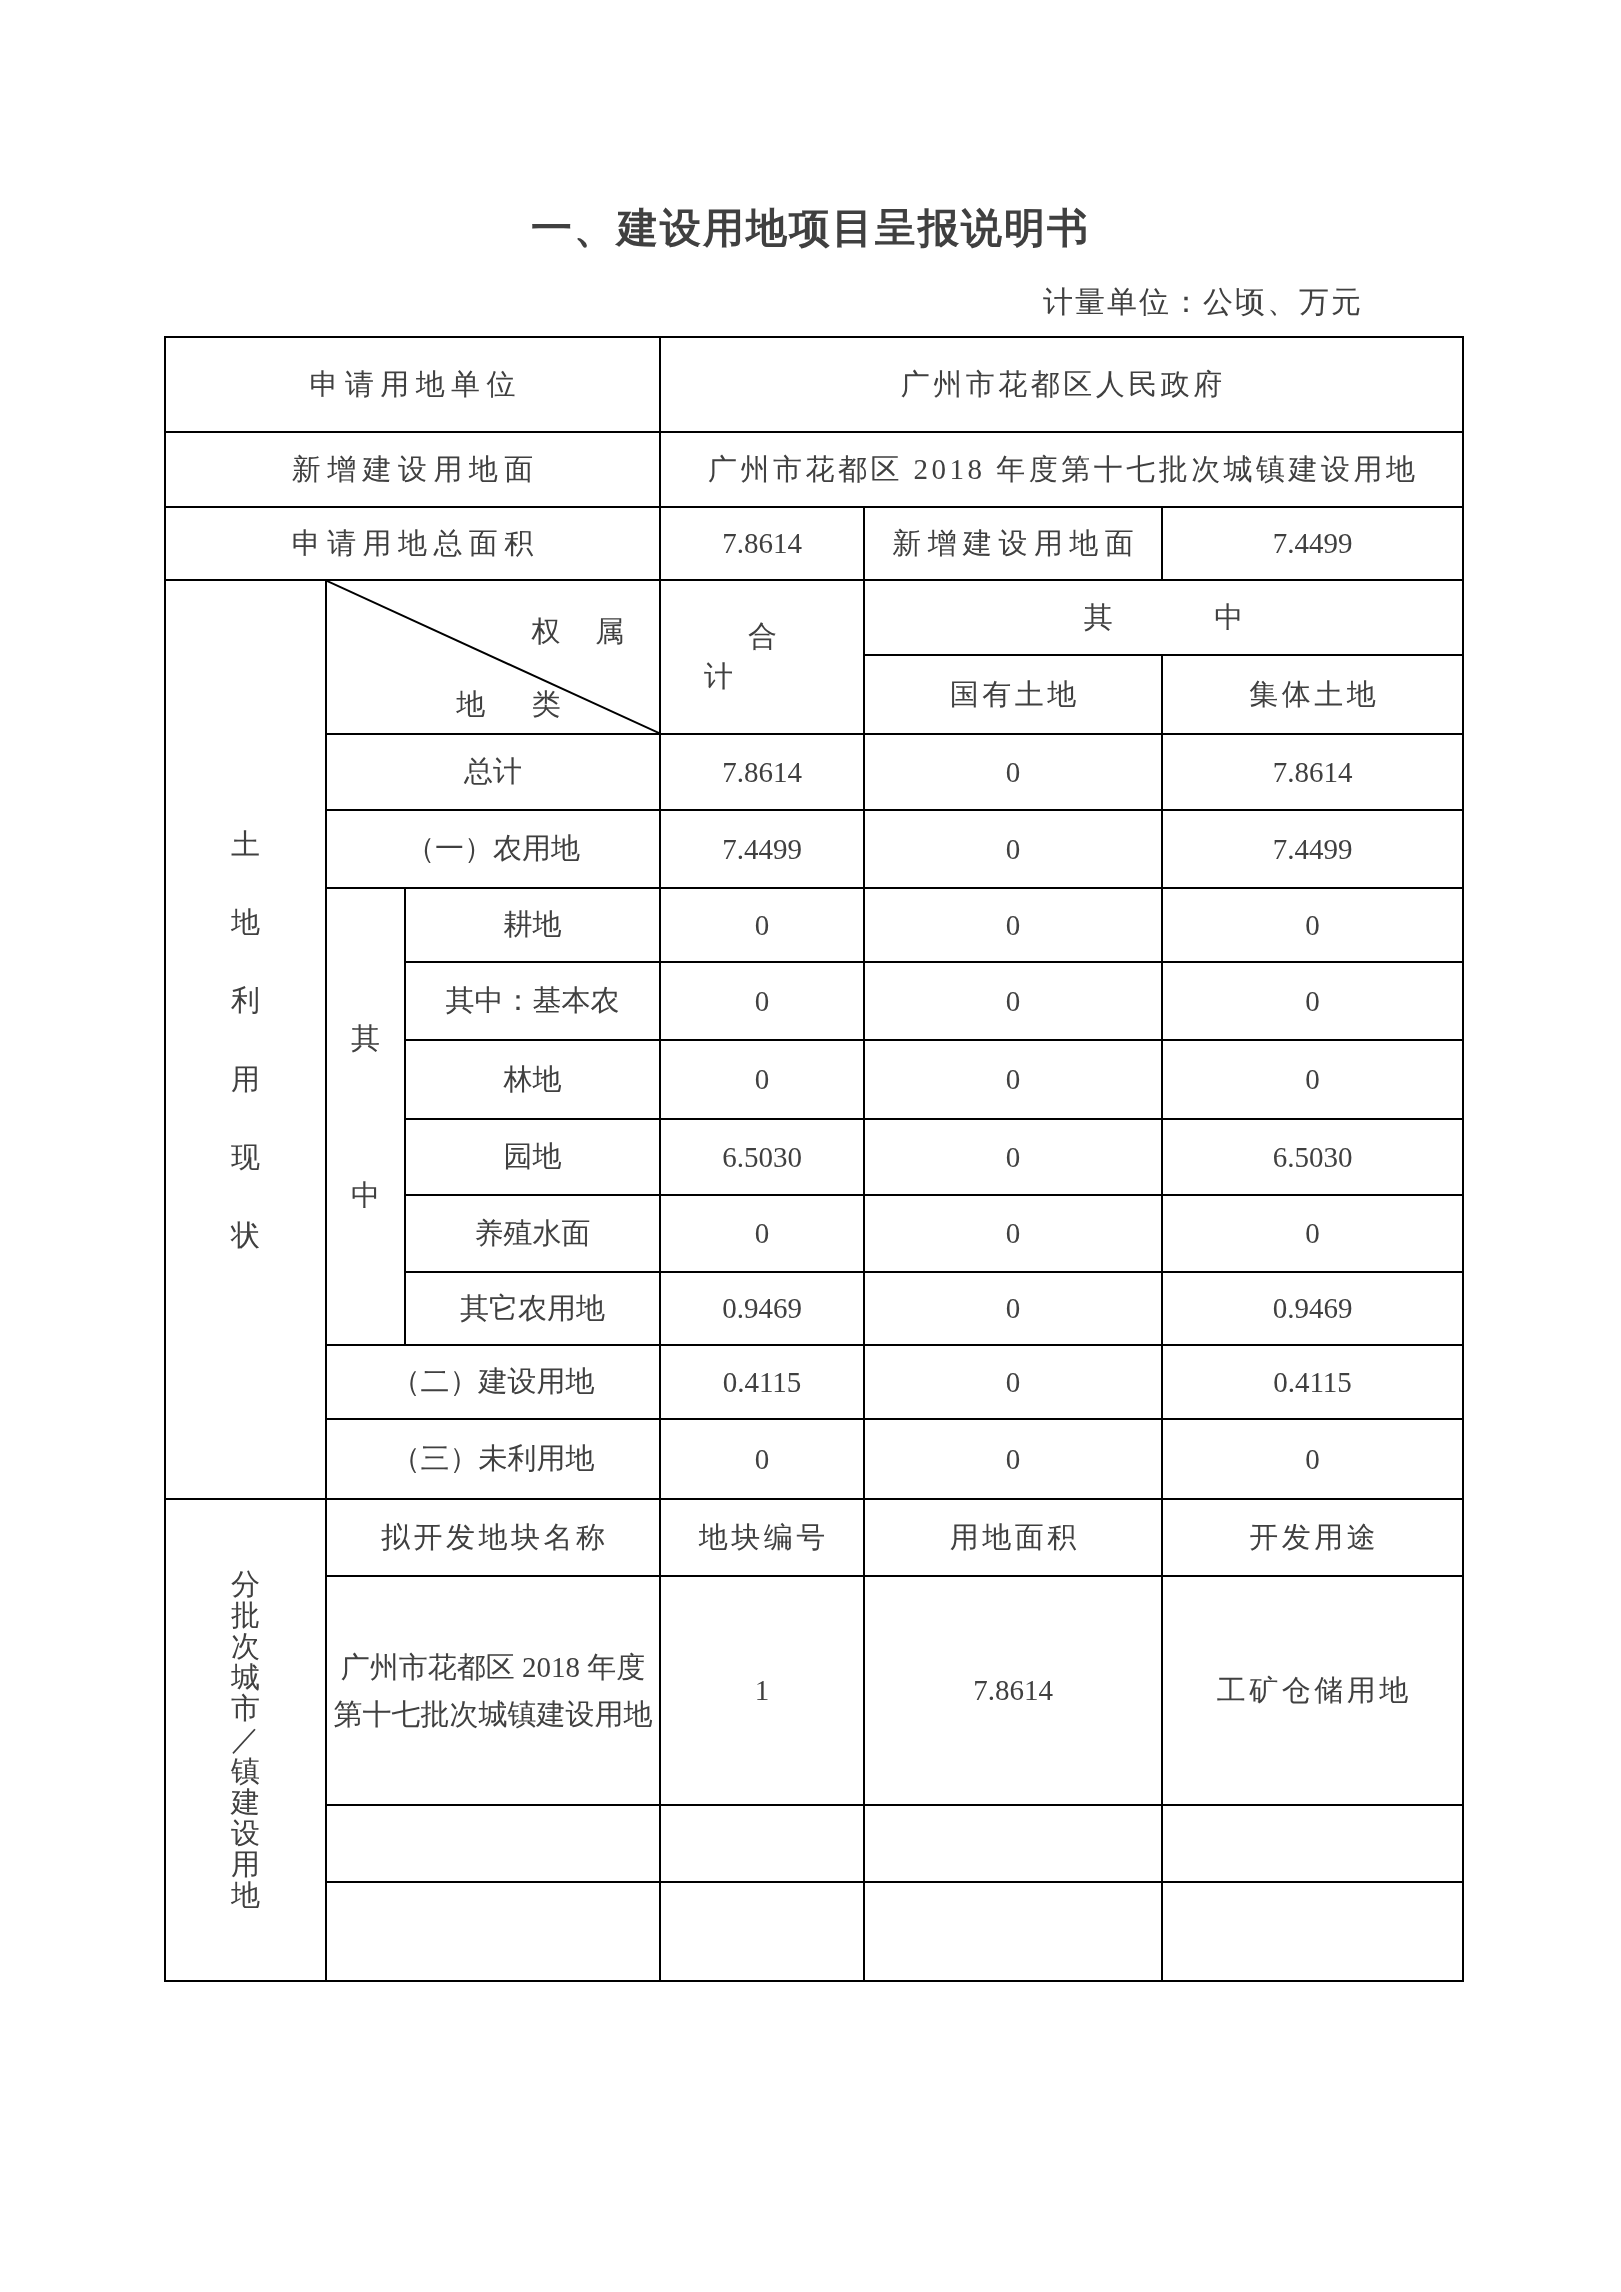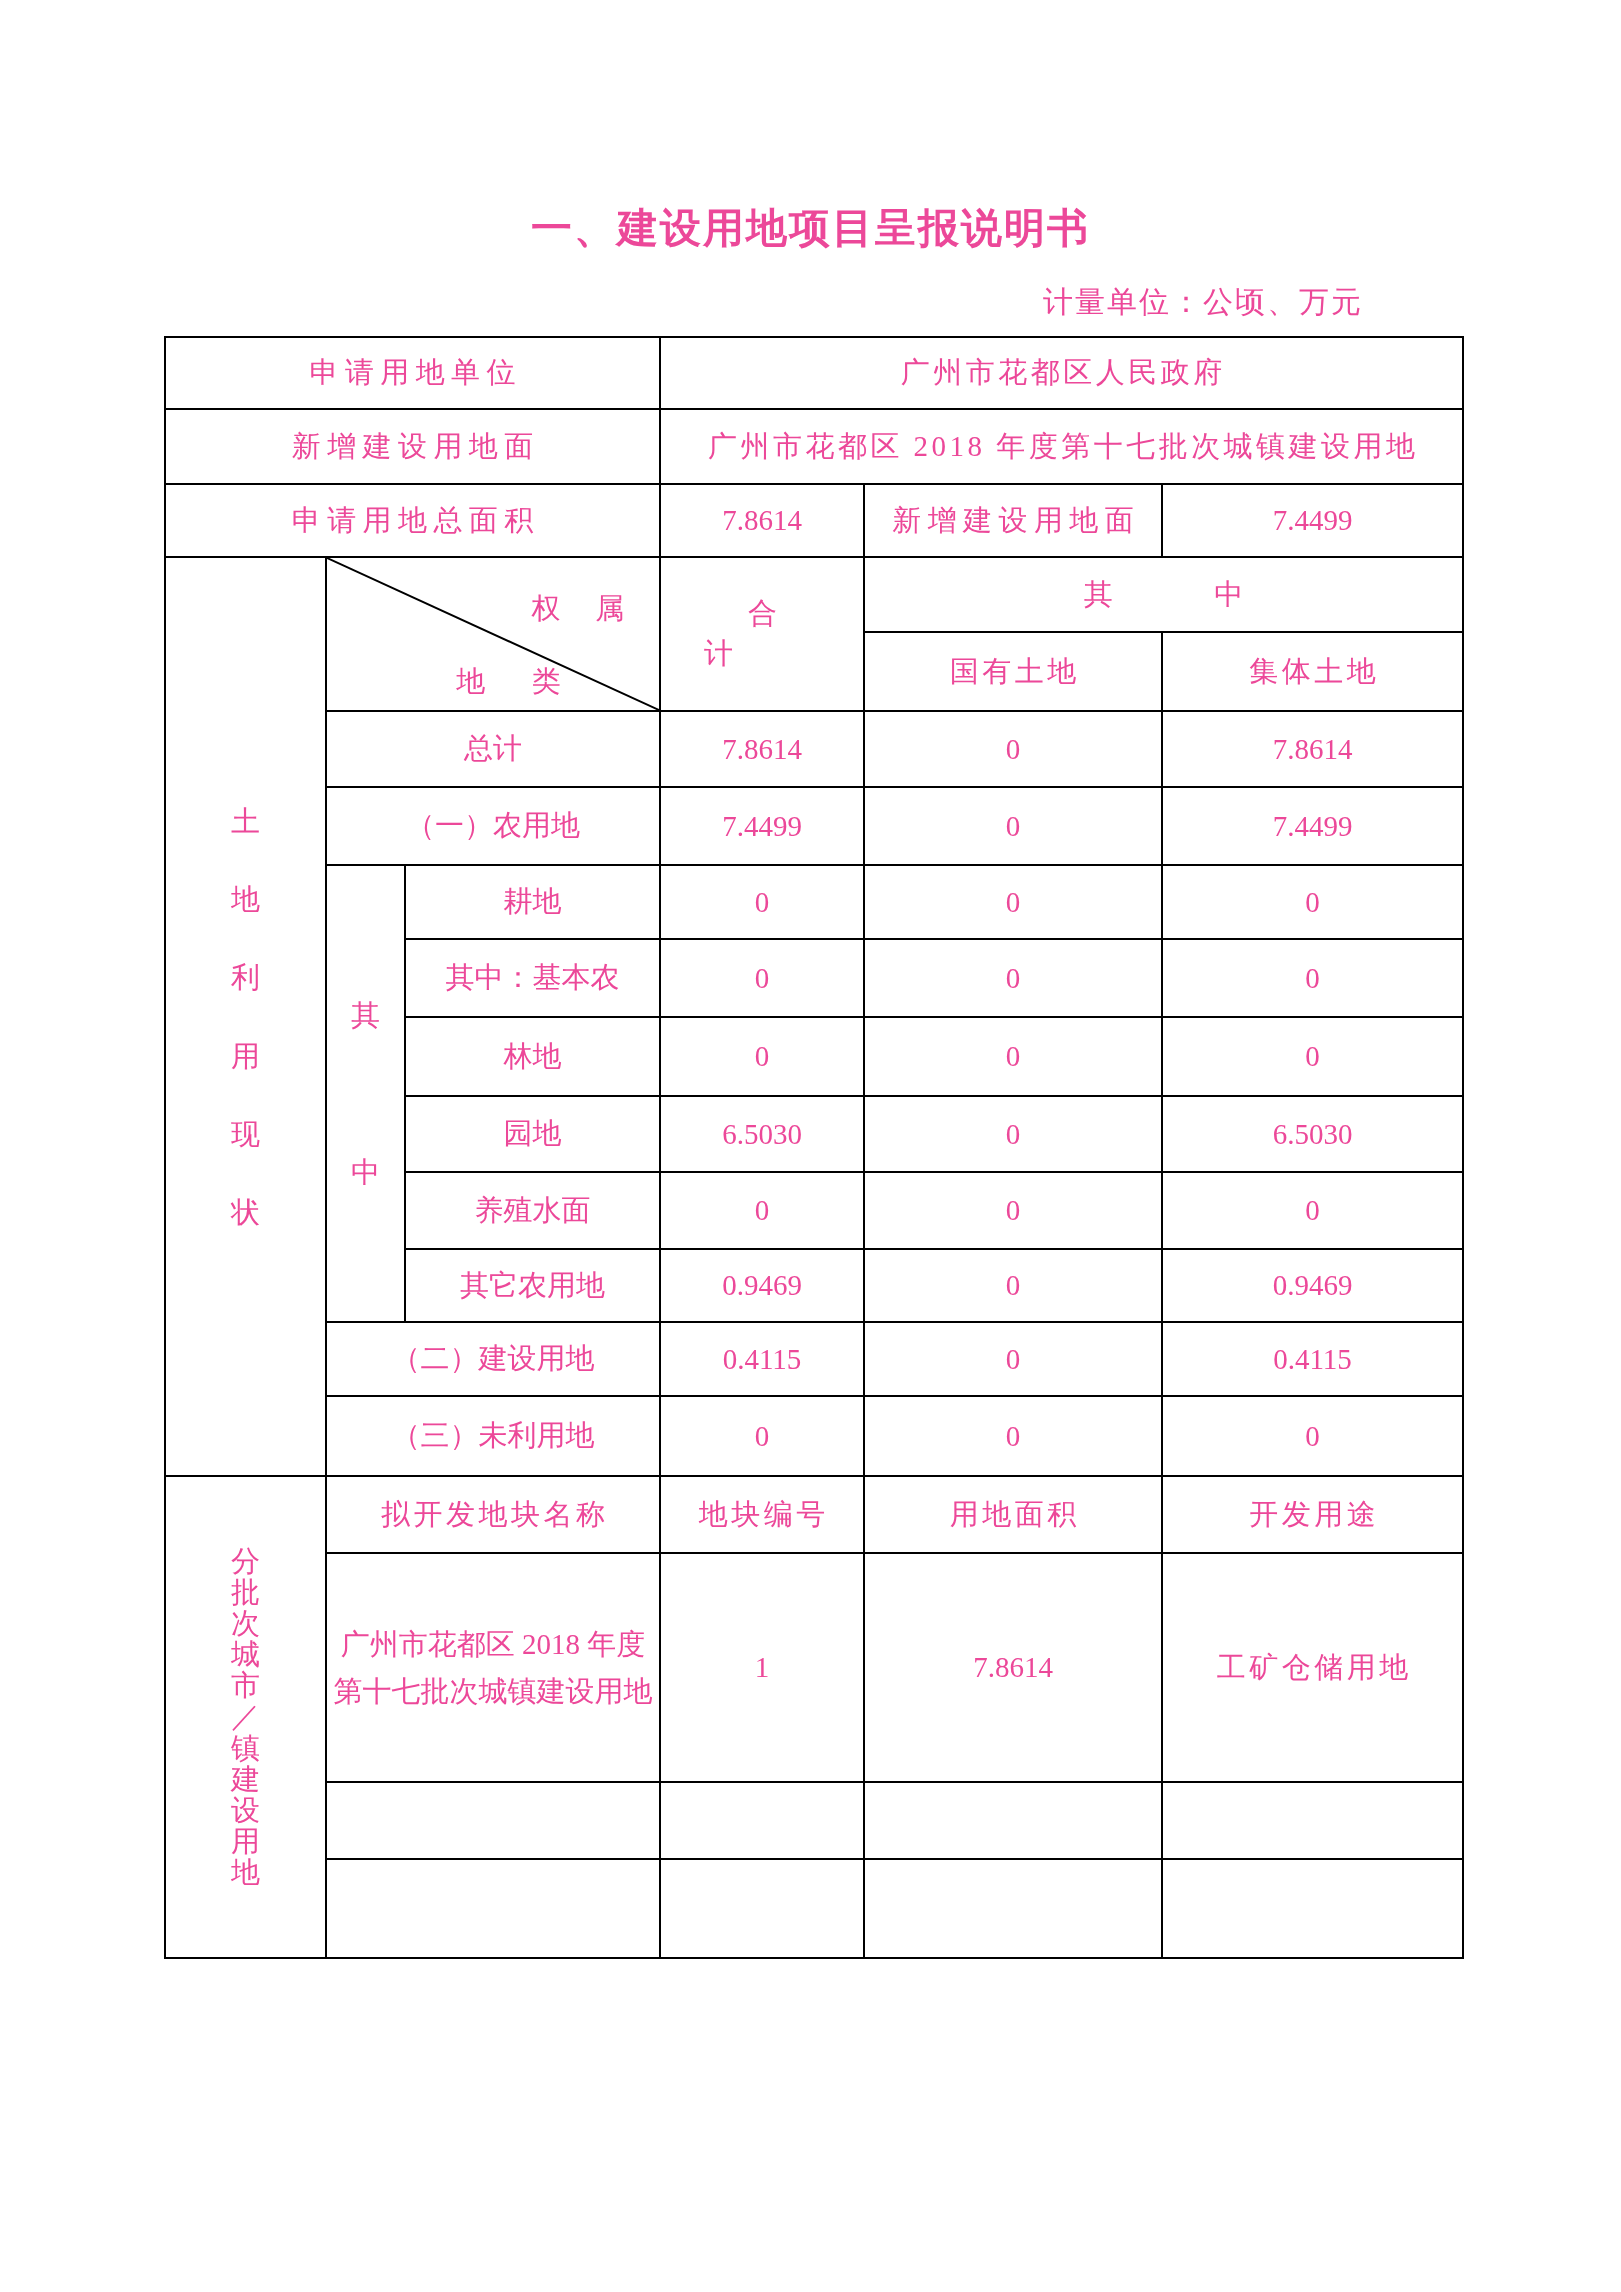--- a/index.html
+++ b/index.html
@@ -2,21 +2,21 @@
 <html><head>
 <meta charset="utf-8">
 <style>
   html, body { margin: 0; padding: 0; background: #fff; }
   .page {
     position: relative;
     width: 1621px;
     height: 2293px;
     background: #ffffff;
     font-family: "Liberation Serif", "DejaVu Serif", serif;
-    color: #ec4899;
+    color: #404040;
     overflow: hidden;
   }
   .doc-title {
     position: absolute;
     top: 201px;
     left: 0;
     width: 100%;
     margin: 0;
     text-align: center;
     font-family: "Liberation Sans", "DejaVu Sans", sans-serif;
@@ -41,21 +41,21 @@
     font-size: 29px;
   }
   table.main td {
     border: 2px solid #000;
     text-align: center;
     vertical-align: middle;
     padding: 0;
     overflow: hidden;
   }
   
-  .h97  { height: 72px; border-radius: 6px; }
+  .h97  { height: 95px; border-radius: 6px; }
   .h77  { height: 75px; }
   .h95  { height: 73px; }
   .h81  { height: 79px; }
   .h78  { height: 76px; }
   .h80  { height: 78px; margin-top: 36px; }
   .h76  { height: 74px; }
   .h79  { height: 77px; }
   .h75  { height: 74px; }
   .h82  { height: 80px; border-radius: 23px; }
   .h234 { height: 229px; }

